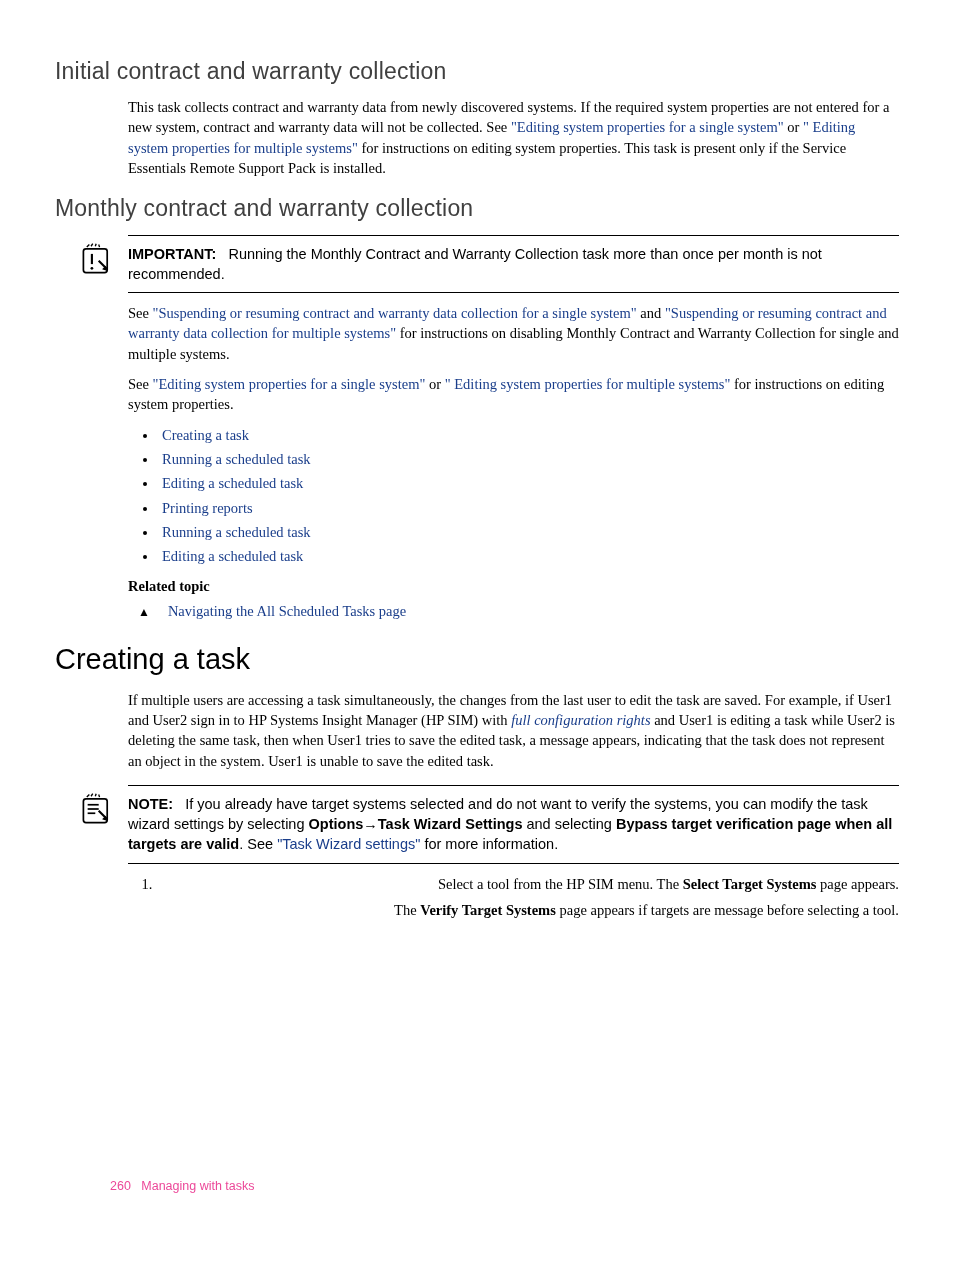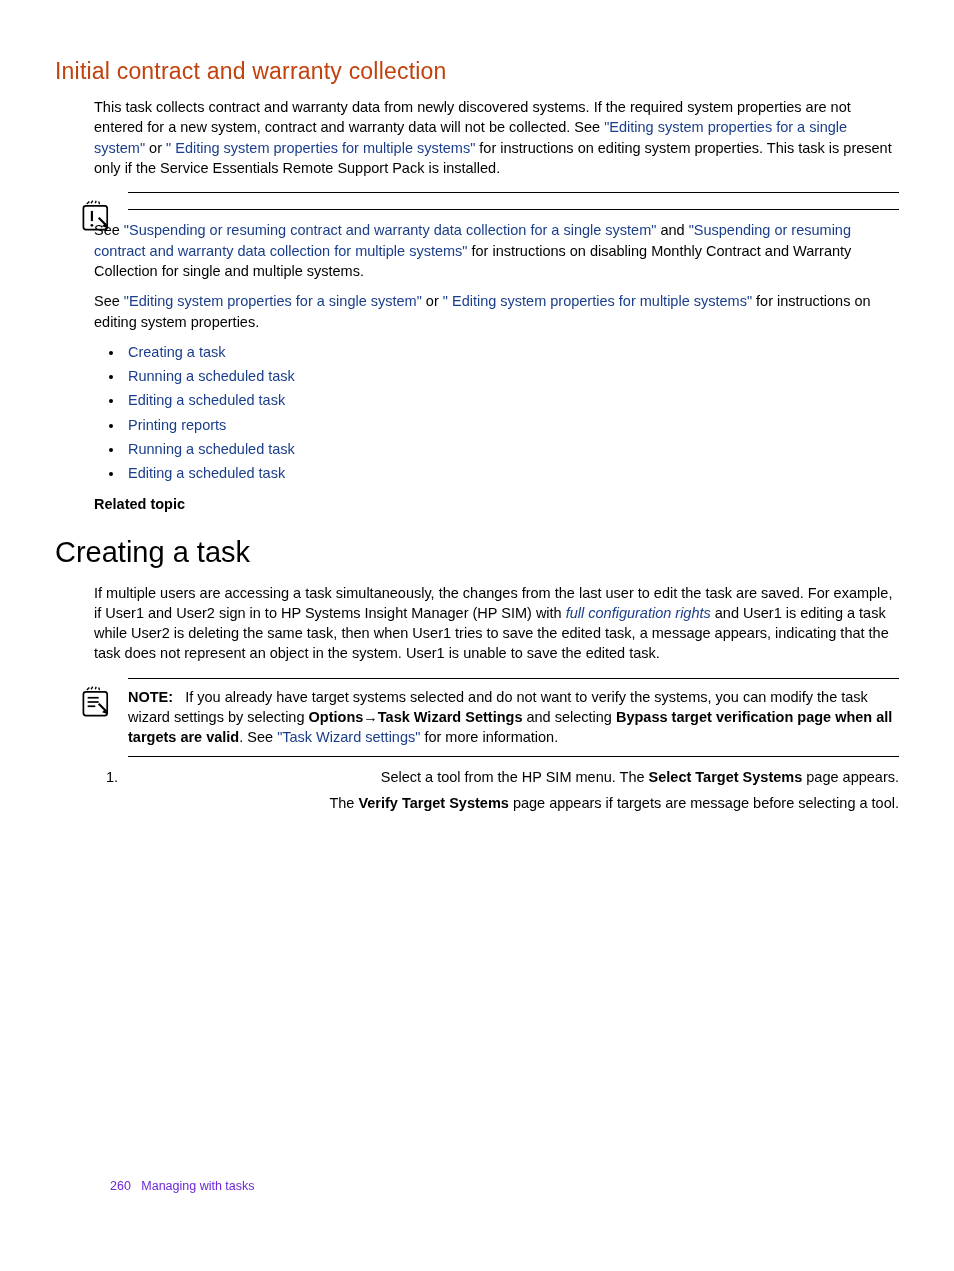--- a/index.html
+++ b/index.html
@@ -10,32 +10,33 @@
     margin: 0;
     padding: 55px 55px 40px 55px;
     width: 954px;
     box-sizing: border-box;
     background: #fff;
   }
   h2 {
     font-weight: 300;
     font-size: 23px;
     margin: 0 0 10px 0;
-    color: #c2410c;
+    color: #404040;
     letter-spacing: 0.2px;
   }
   h1 {
     font-weight: 300;
     font-size: 29px;
     margin: 18px 0 10px 0;
     color: #000;
   }
   .body-block {
-    margin-left: 39px;
+    margin-left: 73px;
     margin-bottom: 14px;
+    font-family: Liberation Serif, serif;
   }
   .body-block p {
     margin: 0 0 10px 0;
   }
   a.link {
     color: #1a3e8b;
     text-decoration: none;
   }
   .ital-link {
     color: #1a3e8b;
@@ -93,68 +94,75 @@
     padding-left: 4px;
   }
   .plain {
     margin: 0 0 8px 0;
   }
   .footer {
     position: absolute;
     bottom: 40px;
     left: 55px;
     font-size: 12.5px;
-    color: #6d28d9;
+    color: #ec4899;
   }
   .page-wrap {
     position: relative;
     min-height: 1180px;
   }
 </style>
 </head>
 <body>
 <div class="page-wrap">
 
 <h2>Initial contract and warranty collection</h2>
 <div class="body-block">
   <p>
     <span>This task collects contract and warranty data from newly discovered systems. If the required system properties are not entered for a new system, contract and warranty data will not be collected. See </span><a class="link">"Editing system properties for a single system"</a><span> or </span><a class="link">" Editing system properties for multiple systems"</a><span> for instructions on editing system properties. This task is present only if the Service Essentials Remote Support Pack is installed.</span>
   </p>
 </div>
 
+<h2>Monthly contract and warranty collection</h2>
 
 <div class="callout">
   <svg class="callout-icon" viewBox="0 0 40 40">
     <rect x="4" y="8" width="28" height="28" rx="3" fill="none" stroke="#000" stroke-width="2"></rect>
     <line x1="14" y1="14" x2="14" y2="26" stroke="#000" stroke-width="2.5"></line>
     <circle cx="14" cy="31" r="1.6" fill="#000"></circle>
     <path d="M22 22 l10 10" stroke="#000" stroke-width="2.5"></path>
     <path d="M26 32 l6 2 l-2 -6" fill="#000"></path>
     <path d="M8 6 l3 -3 M13 5 l2 -3 M18 5 l1 -3 M23 6 l-1 -3" stroke="#000" stroke-width="1.6" fill="none"></path>
   </svg>
+  <p>
+    <span class="bold">IMPORTANT:</span>&nbsp;&nbsp;&nbsp;<span>Running the Monthly Contract and Warranty Collection task more than once per month is not recommended.</span>
+  </p>
 </div>
 
 <div class="body-block">
   <p>
     <span>See </span><a class="link">"Suspending or resuming contract and warranty data collection for a single system"</a><span> and </span><a class="link">"Suspending or resuming contract and warranty data collection for multiple systems"</a><span> for instructions on disabling Monthly Contract and Warranty Collection for single and multiple systems.</span>
   </p>
   <p>
     <span>See </span><a class="link">"Editing system properties for a single system"</a><span> or </span><a class="link">" Editing system properties for multiple systems"</a><span> for instructions on editing system properties.</span>
   </p>
 
   <ul class="bullets">
     <li><a class="link">Creating a task</a></li>
     <li><a class="link">Running a scheduled task</a></li>
     <li><a class="link">Editing a scheduled task</a></li>
     <li><a class="link">Printing reports</a></li>
     <li><a class="link">Running a scheduled task</a></li>
     <li><a class="link">Editing a scheduled task</a></li>
   </ul>
 
   <div class="subhead">Related topic</div>
+  <ul class="tri">
+    <li><a class="link">Navigating the All Scheduled Tasks page</a></li>
+  </ul>
 </div>
 
 <h1>Creating a task</h1>
 <div class="body-block">
   <p>
     <span>If multiple users are accessing a task simultaneously, the changes from the last user to edit the task are saved. For example, if User1 and User2 sign in to HP Systems Insight Manager (HP SIM) with </span><a class="ital-link">full configuration rights</a><span> and User1 is editing a task while User2 is deleting the same task, then when User1 tries to save the edited task, a message appears, indicating that the task does not represent an object in the system. User1 is unable to save the edited task.</span>
   </p>
 </div>
 
 <div class="callout">

